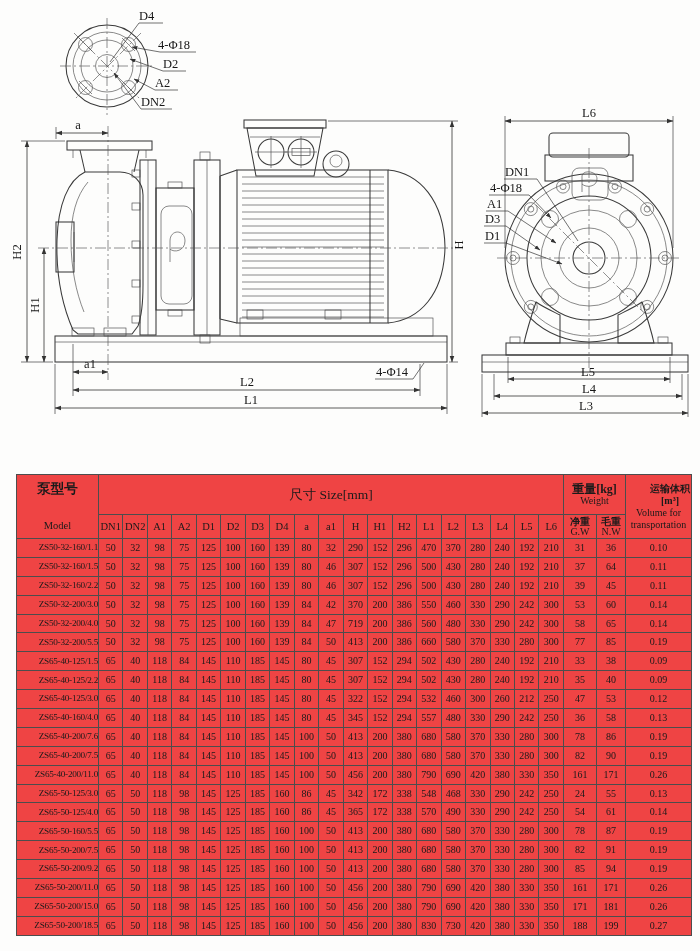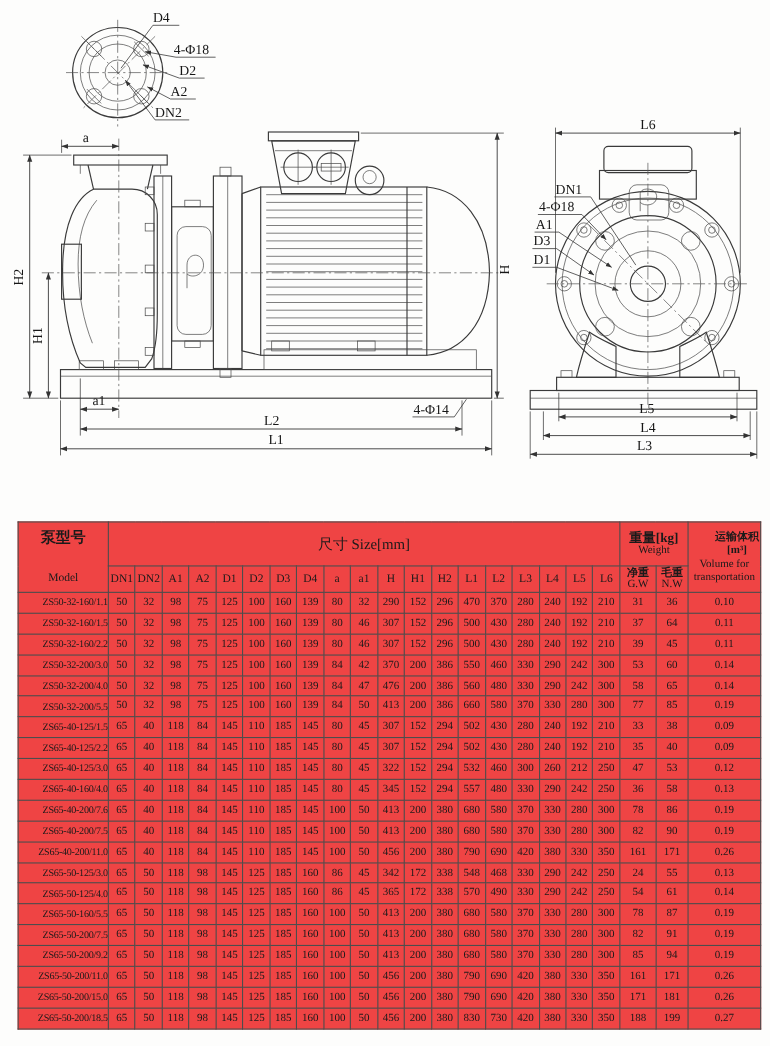--- a/index.html
+++ b/index.html
@@ -403,21 +403,21 @@
           <td>50</td>
           <td>32</td>
           <td>98</td>
           <td>75</td>
           <td>125</td>
           <td>100</td>
           <td>160</td>
           <td>139</td>
           <td>84</td>
           <td>47</td>
-          <td>476</td>
+          <td>719</td>
           <td>200</td>
           <td>386</td>
           <td>560</td>
           <td>480</td>
           <td>330</td>
           <td>290</td>
           <td>242</td>
           <td>300</td>
           <td>58</td>
           <td>65</td>

